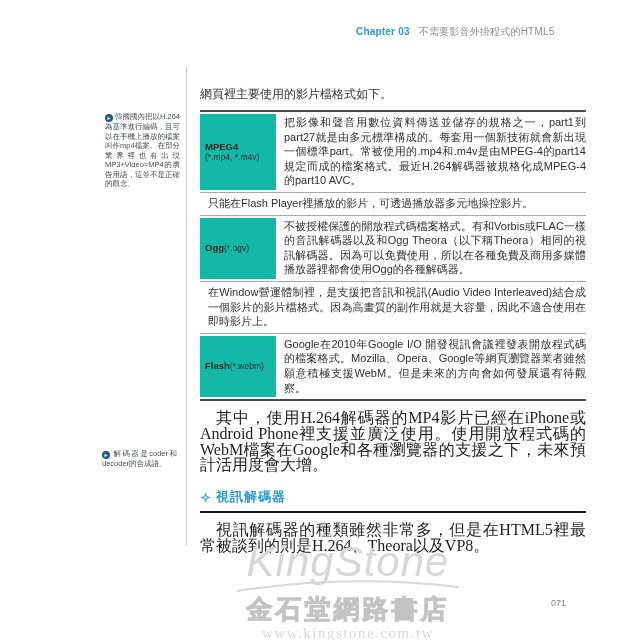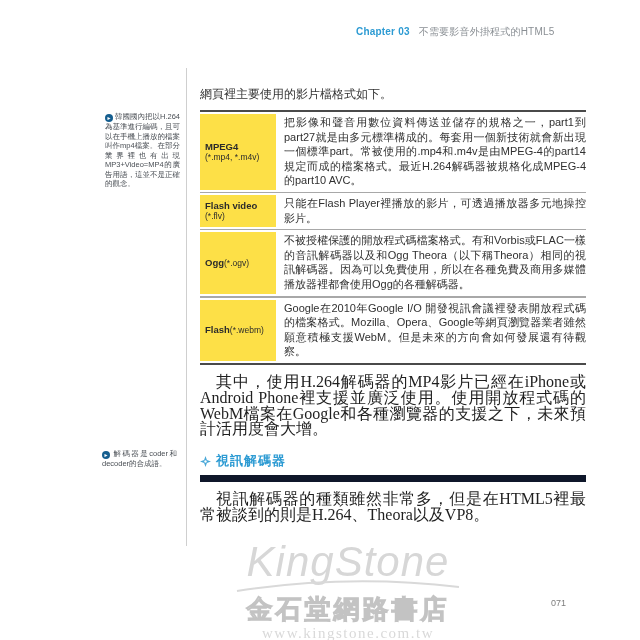--- a/index.html
+++ b/index.html
@@ -36,21 +36,21 @@
 
   
   .content{position:absolute;left:200px;top:61px;width:386px;}
   .intro{font-size:12px;line-height:15px;color:#333;font-family:"Liberation Serif",serif;margin-top:26px;}
 
   
   .fmt-table{margin-top:8px;border-top:2px solid #4a4a4a;border-bottom:2px solid #4a4a4a;}
   .fmt-row{display:flex;align-items:stretch;}
   .fmt-row + .fmt-row{border-top:1px solid #a8a8a8;}
   .fmt-label{
-    width:68px;flex:0 0 68px;background:#fde047;margin:2px 0;
+    width:68px;flex:0 0 68px;background:#14b8a6;margin:2px 0;
     padding:4px 3px 4px 5px;display:flex;flex-direction:column;justify-content:center;
     font-size:8.5px;line-height:11px;color:#2b2b2b;
   }
   .fmt-name{font-weight:bold;font-size:9.5px;}
   .fmt-label.inline .fmt-name{display:inline;}
   .fmt-label.inline .fmt-ext{display:inline;}
   .fmt-desc{
     flex:1;padding:3px 0 4px 8px;font-size:11px;line-height:14.6px;color:#303030;
     text-align:justify;text-justify:inter-ideograph;
   }
@@ -58,21 +58,21 @@
   
   .para{
     margin:9px 0 0 0;font-size:16px;line-height:15.8px;color:#1f1f1f;
     text-align:justify;text-justify:inter-ideograph;text-indent:1em;
     font-family:"Liberation Serif",serif;
   }
 
   
   .section-heading{
     margin-top:15px;padding-bottom:5px;display:flex;align-items:center;gap:5px;
-    border-bottom:7px solid #0f172a;
+    border-bottom:2px solid #0f172a;
   }
   .section-heading .title{color:#2d9bd3;font-weight:bold;font-size:13px;letter-spacing:1px;}
   .spark{width:11px;height:11px;flex:0 0 11px;}
 
   
   .watermark{position:absolute;left:218px;top:540px;width:260px;text-align:center;pointer-events:none;}
   .wm-brand{
     font-family:"Liberation Sans",sans-serif;font-style:italic;font-size:42px;
     color:#d7d7d7;letter-spacing:1px;line-height:44px;
   }
@@ -114,35 +114,32 @@
 
       <div class="fmt-row">
         <div class="fmt-label">
           <span class="fmt-name">MPEG4</span>
           <span class="fmt-ext">(*.mp4, *.m4v)</span>
         </div>
         <div class="fmt-desc">把影像和聲音用數位資料傳送並儲存的規格之一，part1到part27就是由多元標準構成的。每套用一個新技術就會新出現一個標準part。常被使用的.mp4和.m4v是由MPEG-4的part14規定而成的檔案格式。最近H.264解碼器被規格化成MPEG-4的part10 AVC。</div>
       </div>
 
       <div class="fmt-row">
-        <div class="fmt-label">
-          <span class="fmt-name">Flash video</span>
-          <span class="fmt-ext">(*.flv)</span>
-        </div>
         <div class="fmt-desc">只能在Flash Player裡播放的影片，可透過播放器多元地操控影片。</div>
       </div>
 
       <div class="fmt-row">
         <div class="fmt-label inline">
           <span><span class="fmt-name">Ogg</span><span class="fmt-ext">(*.ogv)</span></span>
         </div>
         <div class="fmt-desc">不被授權保護的開放程式碼檔案格式。有和Vorbis或FLAC一樣的音訊解碼器以及和Ogg Theora（以下稱Theora）相同的視訊解碼器。因為可以免費使用，所以在各種免費及商用多媒體播放器裡都會使用Ogg的各種解碼器。</div>
       </div>
 
       <div class="fmt-row">
+        <div class="fmt-desc">在Window營運體制裡，是支援把音訊和視訊(Audio Video Interleaved)結合成一個影片的影片檔格式。因為高畫質的副作用就是大容量，因此不適合使用在即時影片上。</div>
       </div>
 
       <div class="fmt-row">
         <div class="fmt-label inline">
           <span><span class="fmt-name">Flash</span><span class="fmt-ext">(*.webm)</span></span>
         </div>
         <div class="fmt-desc">Google在2010年Google I/O 開發視訊會議裡發表開放程式碼的檔案格式。Mozilla、Opera、Google等網頁瀏覽器業者雖然願意積極支援WebM。但是未來的方向會如何發展還有待觀察。</div>
       </div>
 
     </div>

